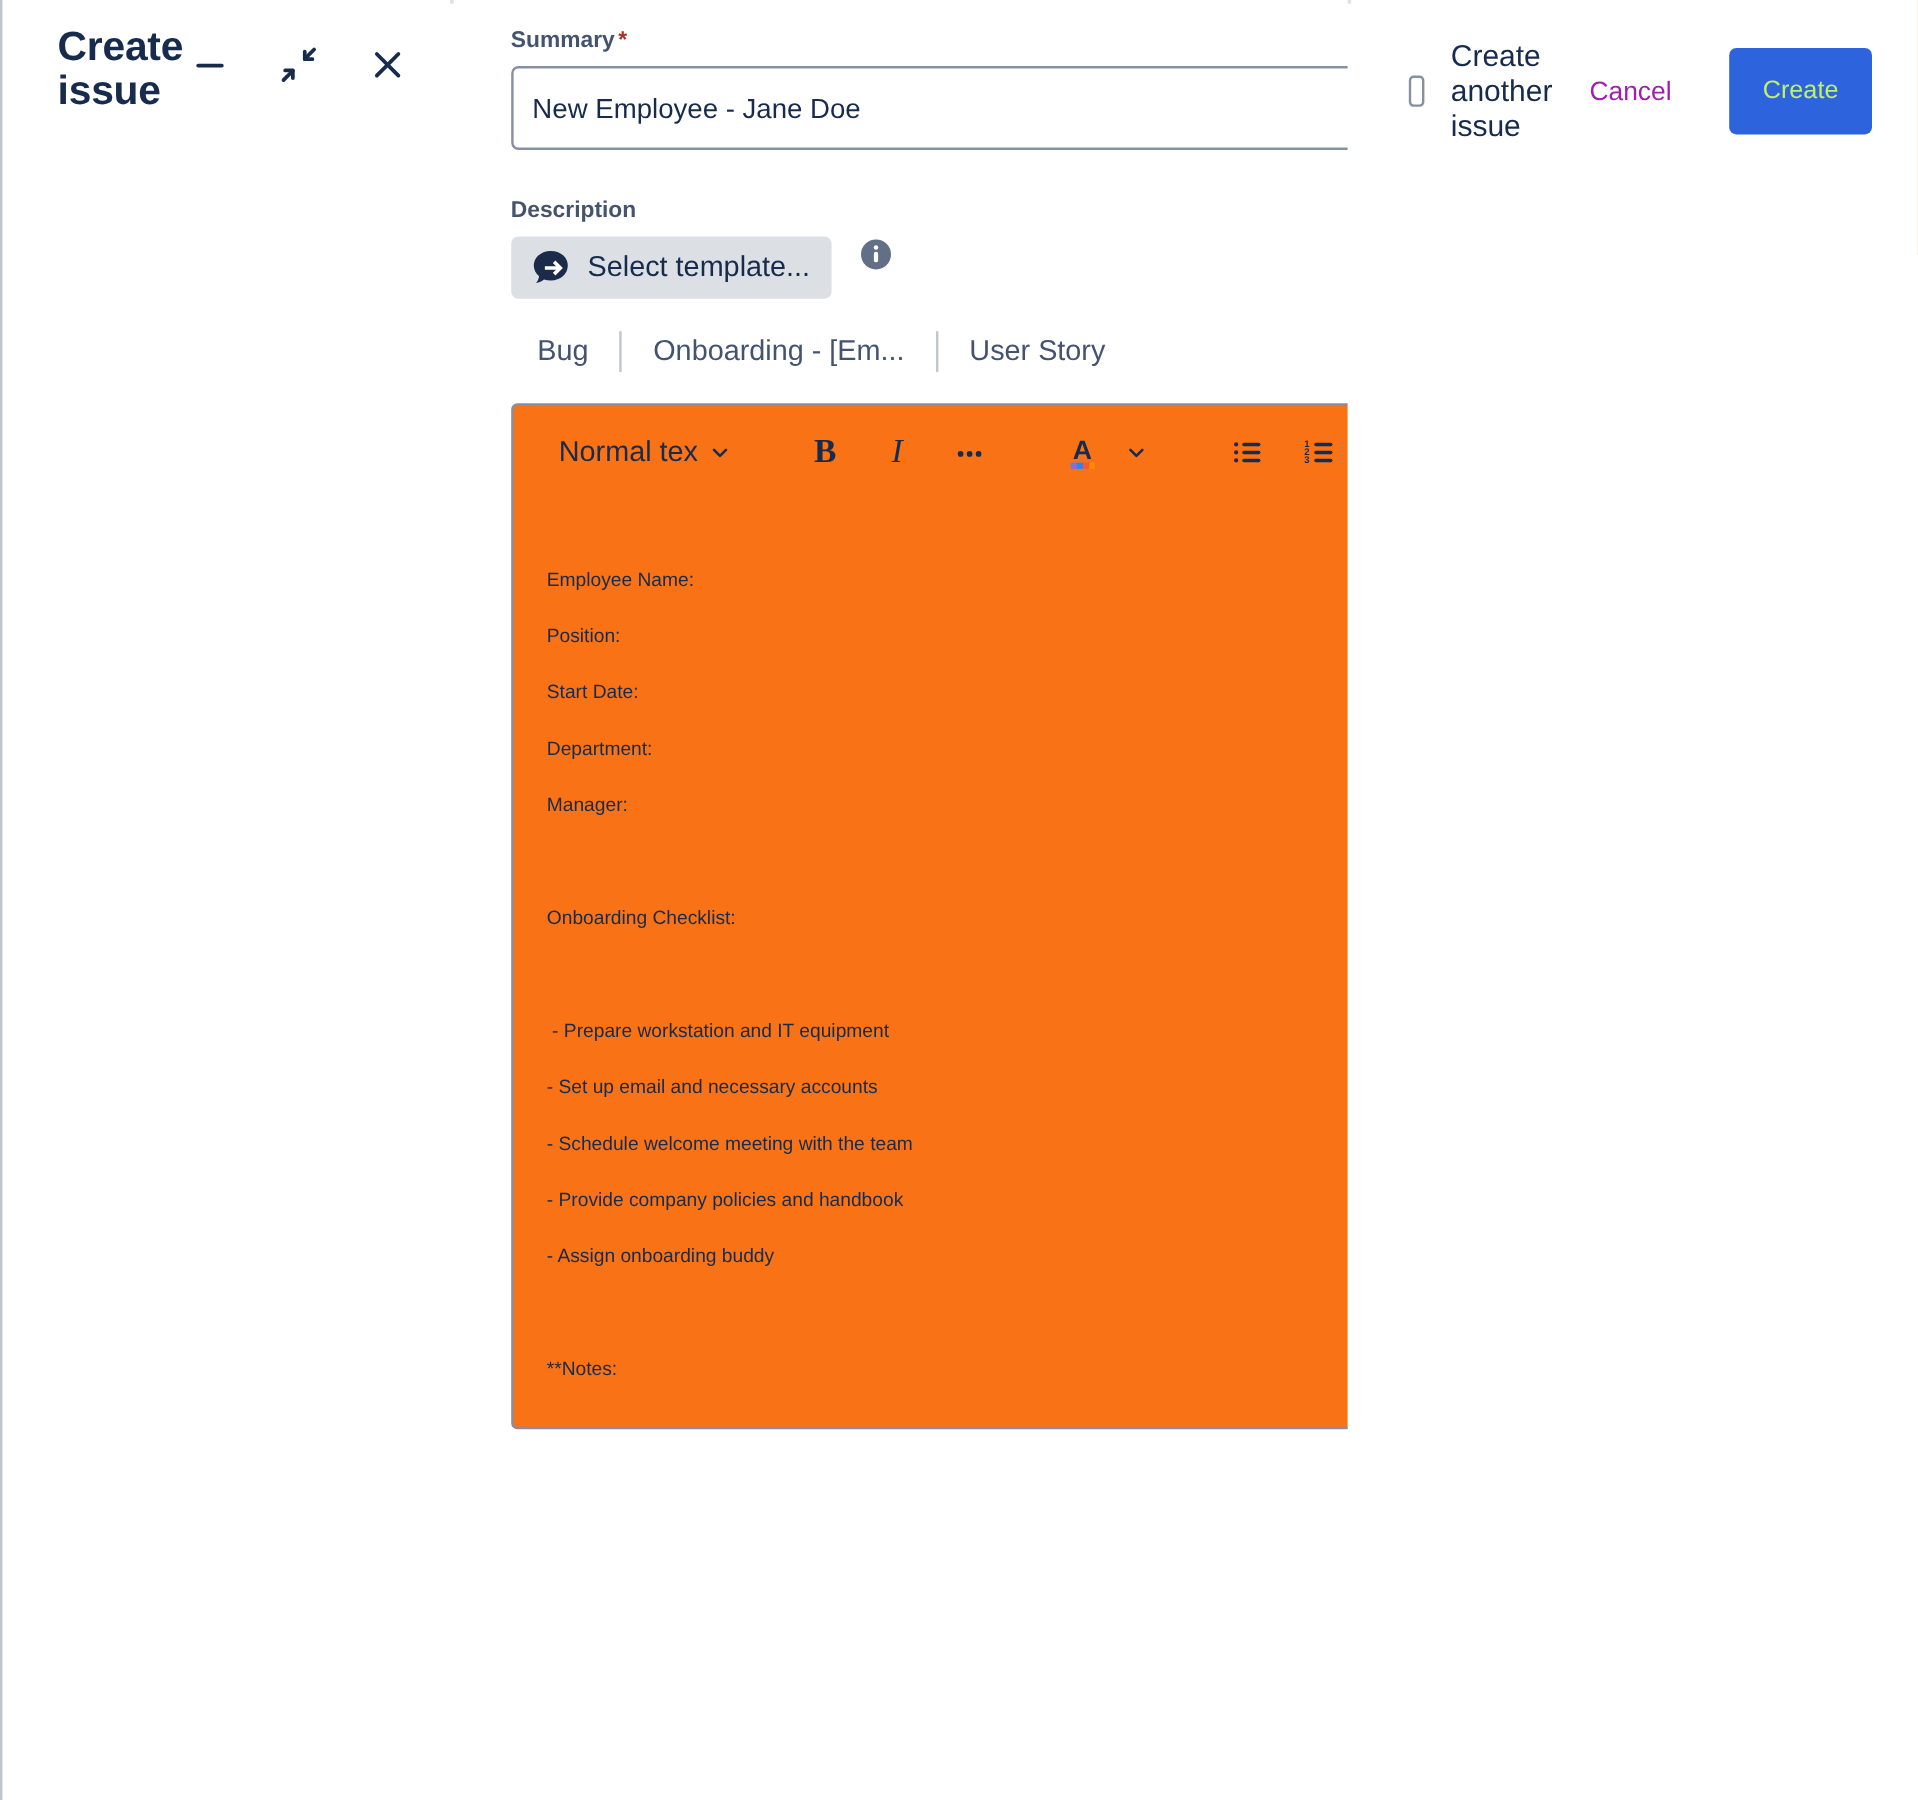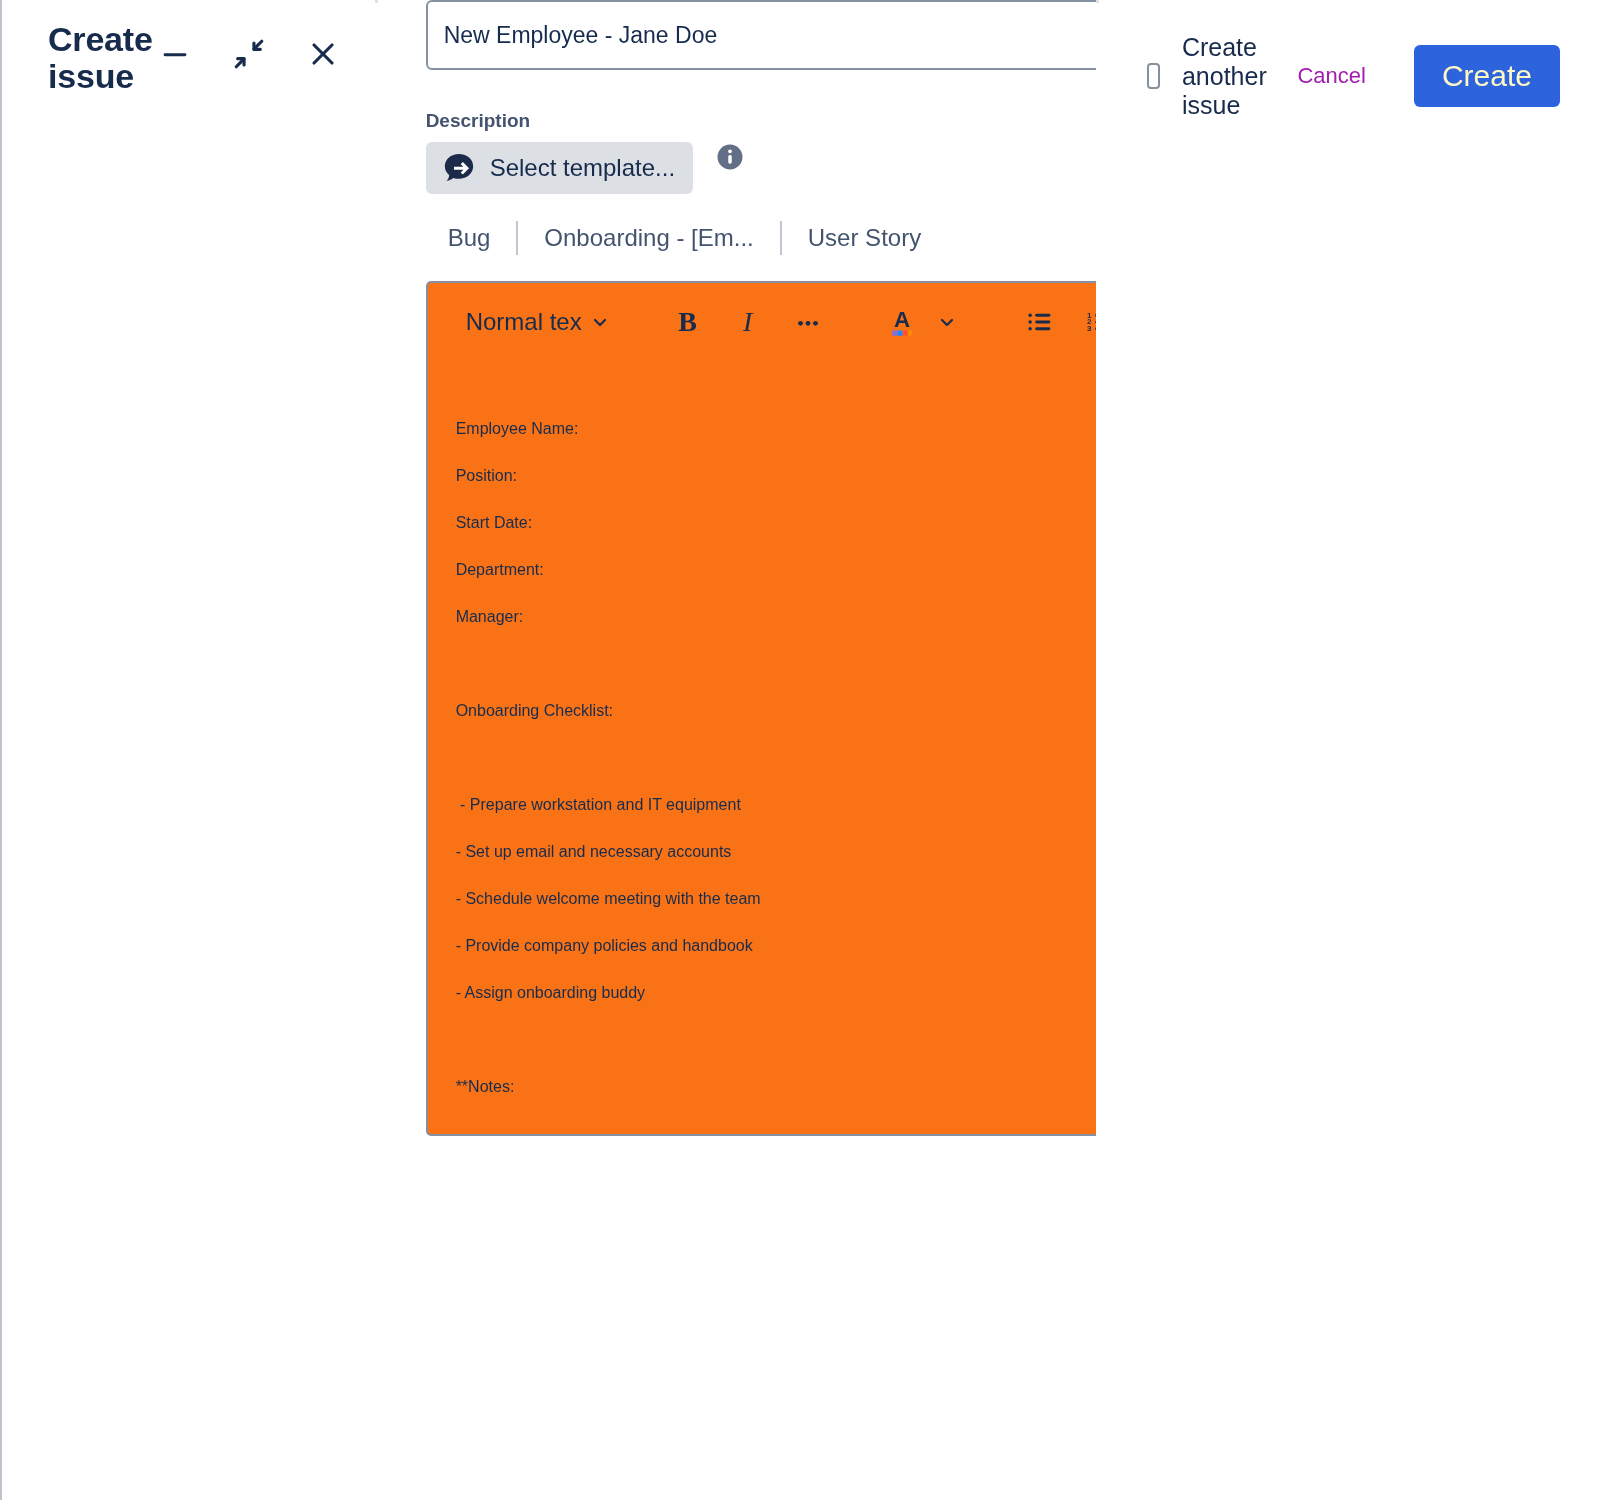--- a/index.html
+++ b/index.html
@@ -251,26 +251,26 @@
     background: none; border: none; cursor: pointer;
     font-family: "Liberation Sans", sans-serif;
     font-size: 22px;
     color: #a21caf;
     padding: 14px 18px;
     border-radius: 4px;
     margin-right: 30px;
   }
   .btn-create {
     background: #2D64DE;
-    color: #fef9c3;
+    color: #bef264;
     border: none; cursor: pointer;
     font-family: "Liberation Sans", sans-serif;
-    font-size: 30px;
+    font-size: 21px;
     padding: 0 28px;
-    height: 62px;
+    height: 72px;
     border-radius: 6px;
   }
 </style>
 </head>
 <body>
 
 <div id="app">
   <div class="left-edge"></div>
 
   <div class="dialog-header">
@@ -302,20 +302,23 @@
           </g>
         </svg>
       </button>
 
     </div>
   </div>
   <div class="header-divider"></div>
 
   <div class="dialog-body">
 
+    <label class="field-label">
+      <span>Summary</span><span class="req-star">*</span>
+    </label>
     <input class="summary-input" type="text" value="New Employee - Jane Doe" style="">
 
     <label class="field-label desc-label">Description</label>
 
     <div class="template-row">
       <button class="select-template-btn">
         <svg class="tpl-icon" viewBox="0 0 24 24">
           <path d="M12 2.2C6.4 2.2 2 6 2 10.8c0 2.5 1.2 4.7 3.1 6.3-.2 1.6-.9 3-1.8 4 1.9-.3 3.5-1.1 4.7-2.1 1.2.4 2.6.6 4 .6 5.6 0 10-3.8 10-8.8S17.6 2.2 12 2.2z" fill="#1D2B4A"></path>
           <path d="M8.5 11.2h6.6l-1.9-1.9 1.5-1.5 4.4 4.4-4.4 4.4-1.5-1.5 1.9-1.9H8.5z" fill="#FFFFFF"></path>
         </svg>

